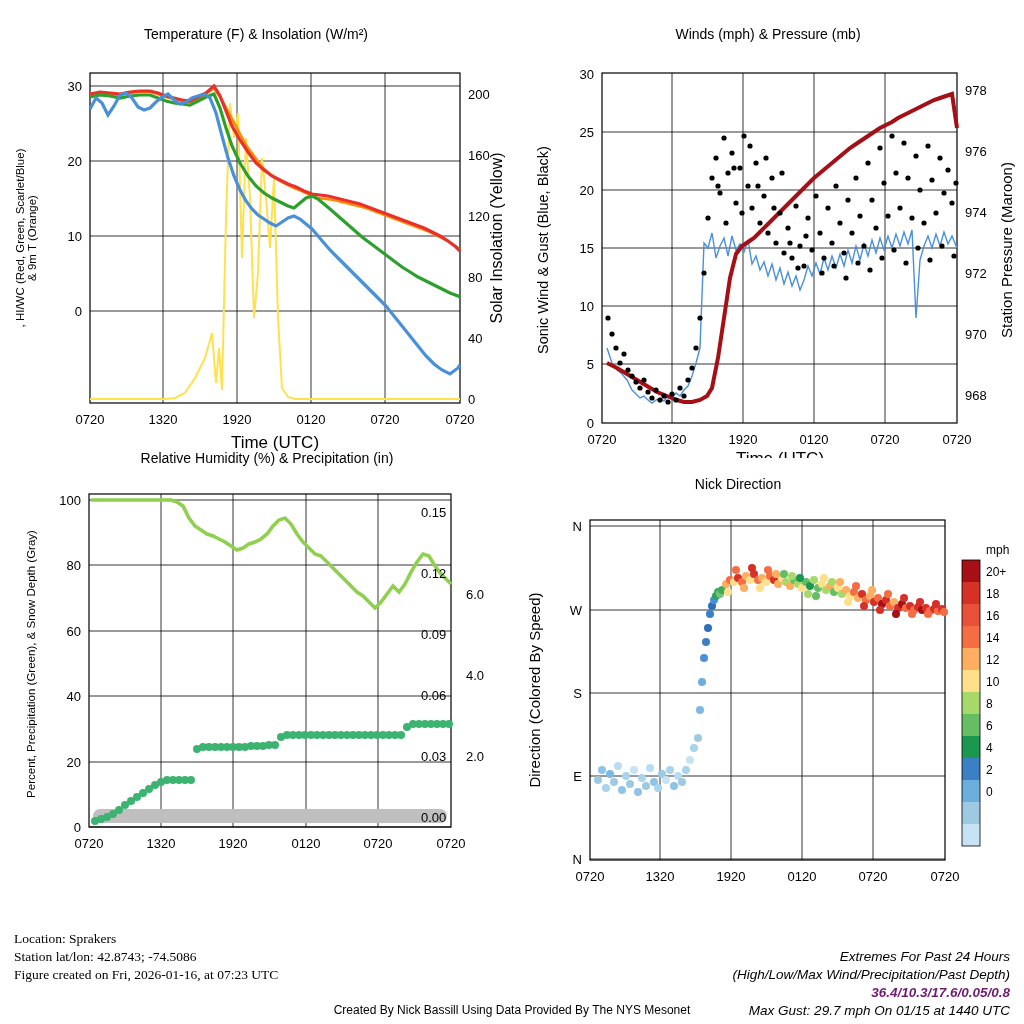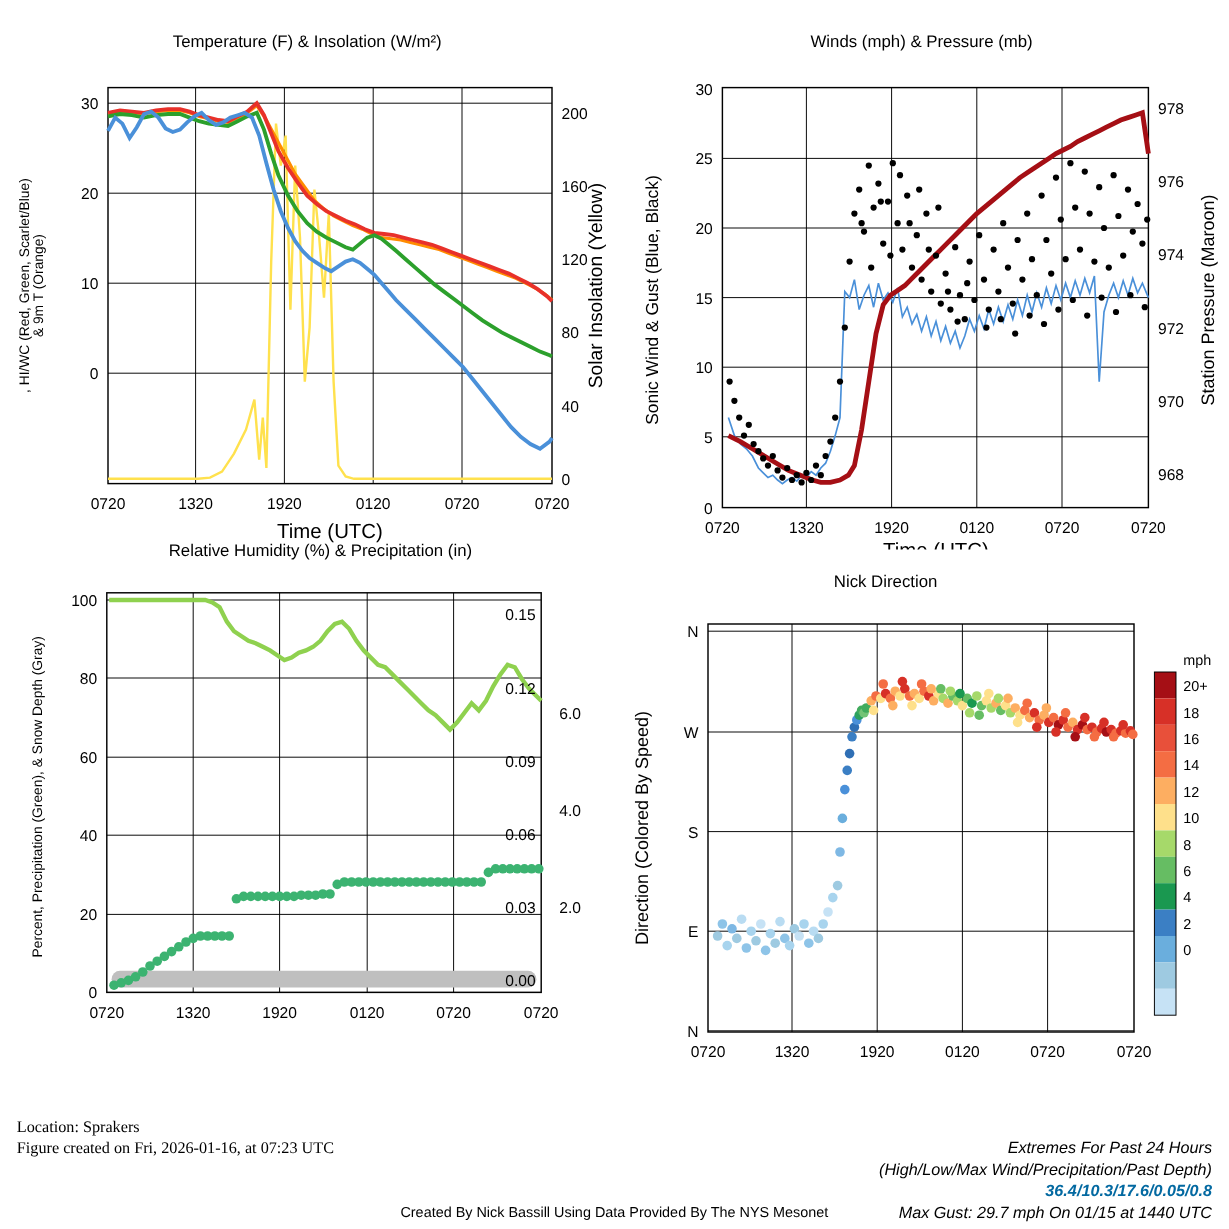--- a/index.html
+++ b/index.html
@@ -18,21 +18,21 @@
   }
   .tick{font-size:13px;}
   svg{display:block;}
   .footer{position:absolute;font-size:13.5px;line-height:18px;}
   .footer-left{left:14px;top:930px;font-family:Liberation Serif, serif;}
   .footer-right{right:14px;top:948px;text-align:right;font-style:italic;}
   .credit{
     position:absolute;width:100%;text-align:center;top:1003px;left:0;
     font-size:12px;color:#000000;
   }
-  .red-bold{color:#0369a1;font-weight:bold;}
+  .red-bold{color:#701a75;font-weight:bold;}
   .cbar-label{font-size:12px;}
 </style>
 </head>
 <body>
 
 <div class="panel" style="left:0;top:18px;width:512px;height:450px;">
   <div class="title" style="top:8px;">Temperature (F) &amp; Insolation (W/m²)</div>
 
   <svg width="512" height="440">
 
@@ -550,20 +550,21 @@
     <text class="cbar-label" x="474" y="238">8</text>
     <text class="cbar-label" x="474" y="260">6</text>
     <text class="cbar-label" x="474" y="282">4</text>
     <text class="cbar-label" x="474" y="304">2</text>
     <text class="cbar-label" x="474" y="326">0</text>
   </svg>
 </div>
 
 <div class="footer footer-left">
   <div>Location: Sprakers</div>
+  <div>Station lat/lon: 42.8743; -74.5086</div>
   <div>Figure created on Fri, 2026-01-16, at 07:23 UTC</div>
 </div>
 
 <div class="footer footer-right">
   <div>Extremes For Past 24 Hours</div>
   <div>(High/Low/Max Wind/Precipitation/Past Depth)</div>
   <div class="red-bold">36.4/10.3/17.6/0.05/0.8</div>
   <div>Max Gust: 29.7 mph On 01/15 at 1440 UTC</div>
 </div>
 

